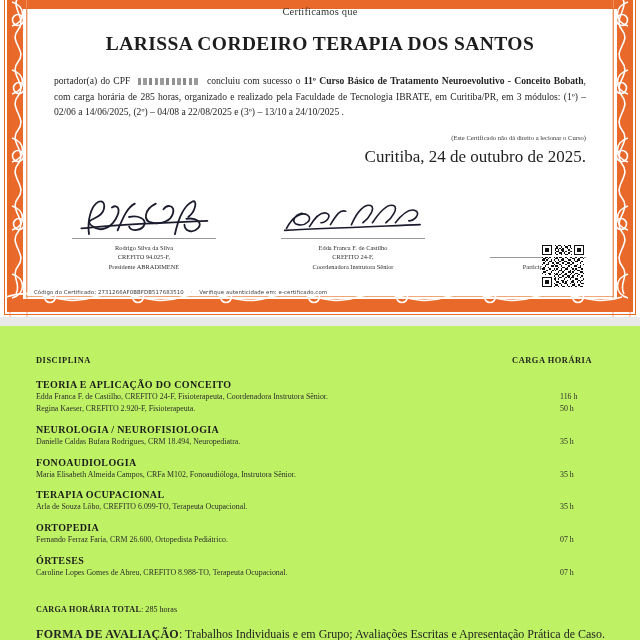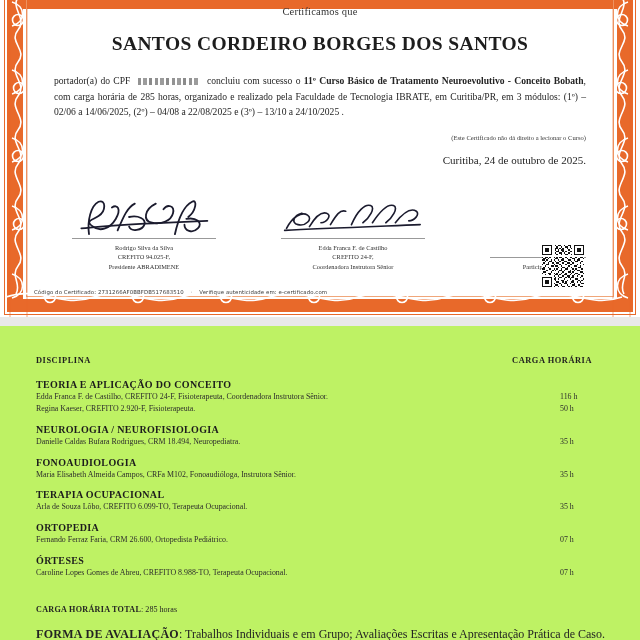--- a/index.html
+++ b/index.html
@@ -66,21 +66,21 @@
         #6f6f6f 0 3px, transparent 3px 5px,
         #7b7b7b 5px 9px, transparent 9px 11px,
         #656565 11px 14px, transparent 14px 17px);
     opacity:.75;
     filter:blur(.4px);
   }
   .disclaimer{
     margin-top:14px;text-align:right;font-size:6.6px;color:#3a3a3a;
   }
   .place-date{
-    margin-top:13px;text-align:right;font-size:11px;color:#1f1f1f;
+    margin-top:6px;text-align:right;font-size:17px;color:#1f1f1f;
   }
 
   
   .sigrow{
     position:absolute;left:60px;right:42px;top:196px;
     display:flex;justify-content:space-between;align-items:flex-end;
   }
   .sigcol{width:168px;text-align:center;position:relative;}
   .sigcol.part{width:120px;}
   .sigimg{height:42px;display:block;margin:0 auto;}
@@ -200,21 +200,21 @@
         <circle cx="226" cy="14" r="5.5"></circle>
           <circle cx="314" cy="14" r="5.5"></circle>
         <circle cx="402" cy="14" r="5.5"></circle>
           <circle cx="490" cy="14" r="5.5"></circle>
         <circle cx="578" cy="14" r="5.5"></circle>
       </g>
     </svg>
 
     <div class="p1-content">
       <div class="certificamos">Certificamos que</div>
-      <div class="recipient">SANTOS CORDEIRO BORGES DOS SANTOS</div>
+      <div class="recipient">LARISSA CORDEIRO TERAPIA DOS SANTOS</div>
 
       <div class="body-text">
         <span>portador(a) do CPF</span>
         <span class="cpf-redacted"></span>
         <span>concluiu com sucesso o</span>
         <b>11º Curso Básico de Tratamento Neuroevolutivo - Conceito Bobath</b><span>, com carga horária de 285 horas, organizado e realizado pela Faculdade de Tecnologia IBRATE, em Curitiba/PR, em 3 módulos: (1º) – 02/06 a 14/06/2025, (2º) – 04/08 a 22/08/2025 e (3º) – 13/10 a 24/10/2025 .</span>
       </div>
 
       <div class="disclaimer">(Este Certificado não dá direito a lecionar o Curso)</div>
       <div class="place-date">Curitiba, 24 de outubro de 2025.</div>

